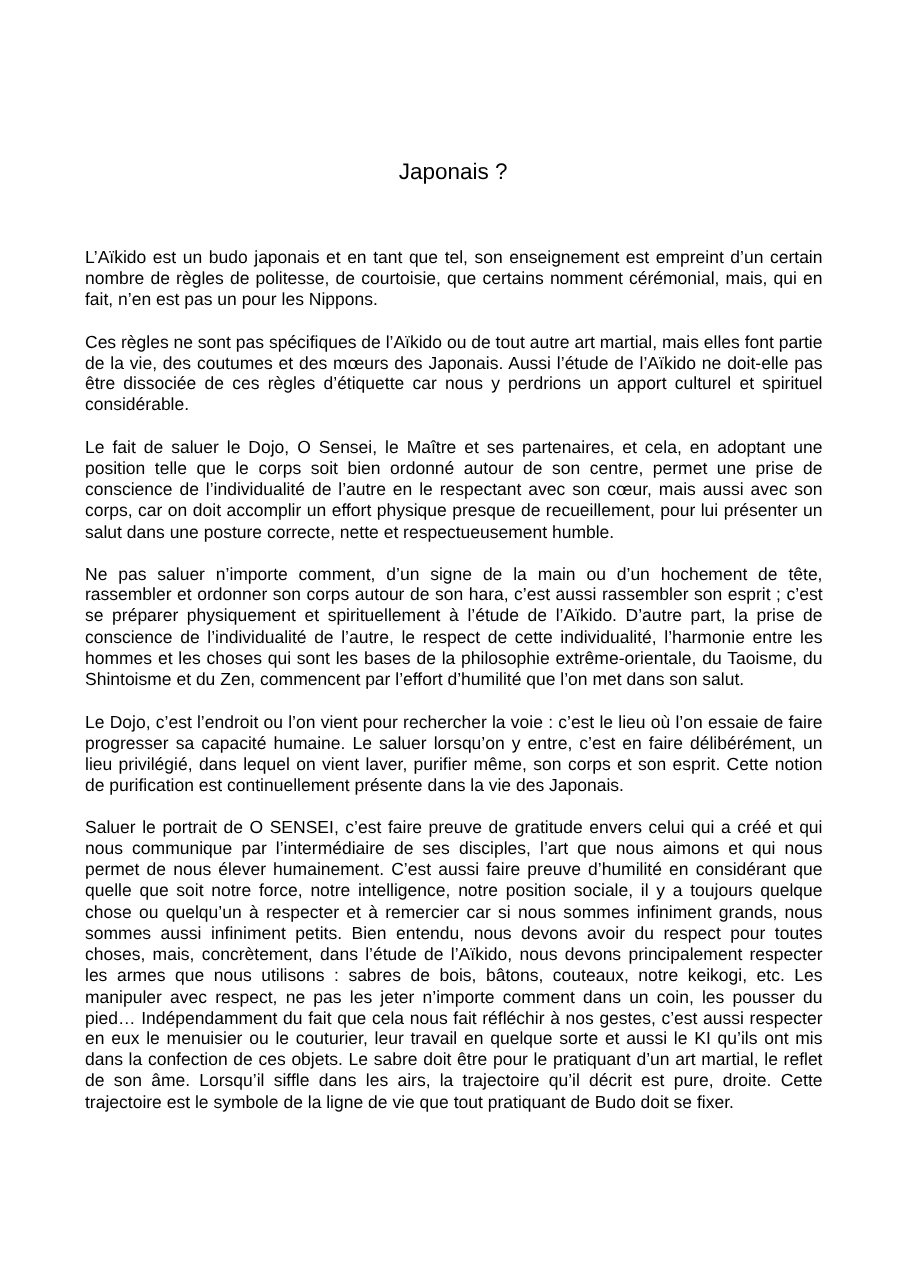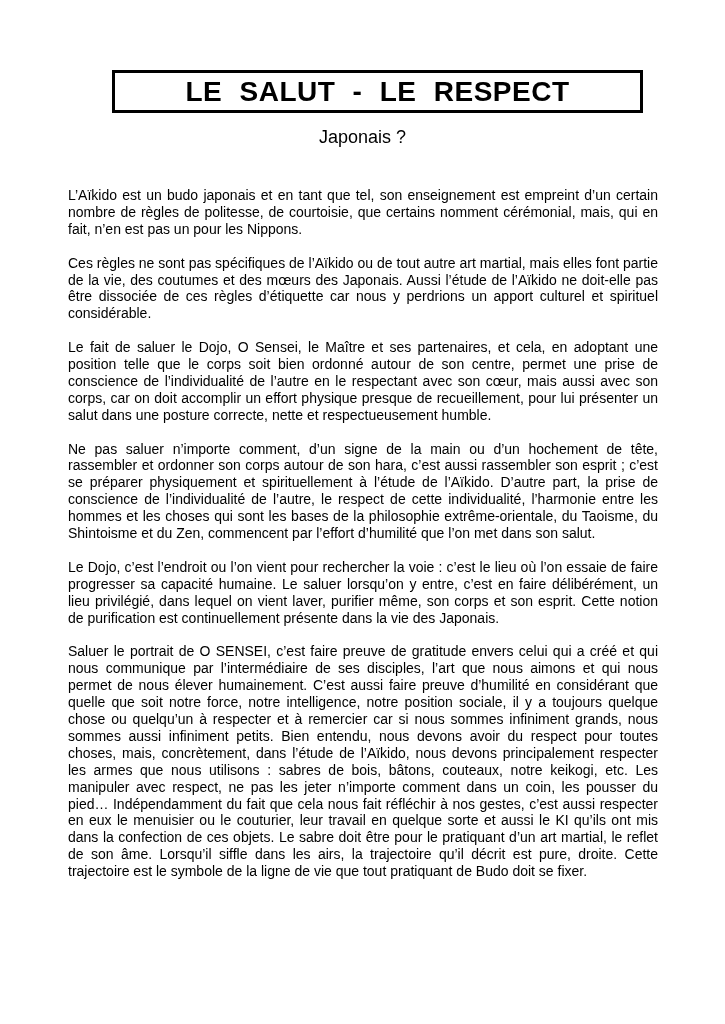--- a/index.html
+++ b/index.html
@@ -44,39 +44,36 @@
     left: 0;
     top: 127px;
     width: 725px;
     text-align: center;
     font-size: 18px;
     color: #000000;
   }
   .content {
     position: absolute;
     left: 68px;
-    top: 187px;
+    top: 197px;
     width: 590px;
     font-size: 14px;
     line-height: 16.9px;
     text-align: justify;
     color: #000000;
   }
   .content p {
     margin: 0 0 16.9px 0;
   }
 </style>
 </head>
 <body>
 
 <div class="page">
 
-  <div class="title-box">
-    <h1>LE SALUT - LE RESPECT</h1>
-  </div>
 
   <div class="subtitle">Japonais ?</div>
 
   <div class="content">
     <p>L’Aïkido est un budo japonais et en tant que tel, son enseignement est empreint d’un certain nombre de règles de politesse, de courtoisie, que certains nomment cérémonial, mais, qui en fait, n’en est pas un pour les Nippons.</p>
     <p>Ces règles ne sont pas spécifiques de l’Aïkido ou de tout autre art martial, mais elles font partie de la vie, des coutumes et des mœurs des Japonais. Aussi l’étude de l’Aïkido ne doit-elle pas être dissociée de ces règles d’étiquette car nous y perdrions un apport culturel et spirituel considérable.</p>
     <p>Le fait de saluer le Dojo, O Sensei, le Maître et ses partenaires, et cela, en adoptant une position telle que le corps soit bien ordonné autour de son centre, permet une prise de conscience de l’individualité de l’autre en le respectant avec son cœur, mais aussi avec son corps, car on doit accomplir un effort physique presque de recueillement, pour lui présenter un salut dans une posture correcte, nette et respectueusement humble.</p>
     <p>Ne pas saluer n’importe comment, d’un signe de la main ou d’un hochement de tête, rassembler et ordonner son corps autour de son hara, c’est aussi rassembler son esprit ; c’est se préparer physiquement et spirituellement à l’étude de l’Aïkido. D’autre part, la prise de conscience de l’individualité de l’autre, le respect de cette individualité, l’harmonie entre les hommes et les choses qui sont les bases  de la philosophie extrême-orientale, du Taoisme, du Shintoisme et du Zen, commencent par l’effort d’humilité que l’on met dans son salut.</p>
     <p>Le Dojo, c’est l’endroit ou l’on vient pour rechercher la voie : c’est le lieu où l’on essaie de faire progresser sa capacité humaine. Le saluer lorsqu’on y entre, c’est en faire délibérément, un lieu privilégié, dans lequel on vient laver, purifier même, son corps et son esprit. Cette notion de purification est continuellement présente dans la vie des Japonais.</p>
     <p>Saluer le portrait de O SENSEI, c’est faire preuve de gratitude envers celui qui a créé et qui nous communique par l’intermédiaire de ses disciples, l’art que nous aimons et qui nous permet de nous élever humainement. C’est aussi faire preuve d’humilité en considérant que quelle que soit notre force, notre intelligence, notre position sociale, il y a toujours quelque chose ou quelqu’un à respecter et à remercier car si nous sommes infiniment grands, nous sommes aussi infiniment petits. Bien entendu, nous devons avoir du respect pour toutes choses, mais, concrètement, dans l’étude de l’Aïkido, nous devons principalement respecter les armes que nous utilisons : sabres de bois, bâtons, couteaux, notre keikogi, etc. Les manipuler avec respect, ne pas les jeter n’importe comment dans un coin, les pousser du pied… Indépendamment du fait que cela nous fait réfléchir à nos gestes, c’est aussi respecter en eux le menuisier ou le couturier, leur travail en quelque sorte et aussi le KI qu’ils ont mis dans la confection de ces objets. Le sabre doit être pour le pratiquant d’un art martial, le reflet de son âme. Lorsqu’il siffle dans les airs, la trajectoire qu’il décrit est pure, droite. Cette trajectoire est le symbole de la ligne de vie que tout pratiquant de Budo doit se fixer.</p>

